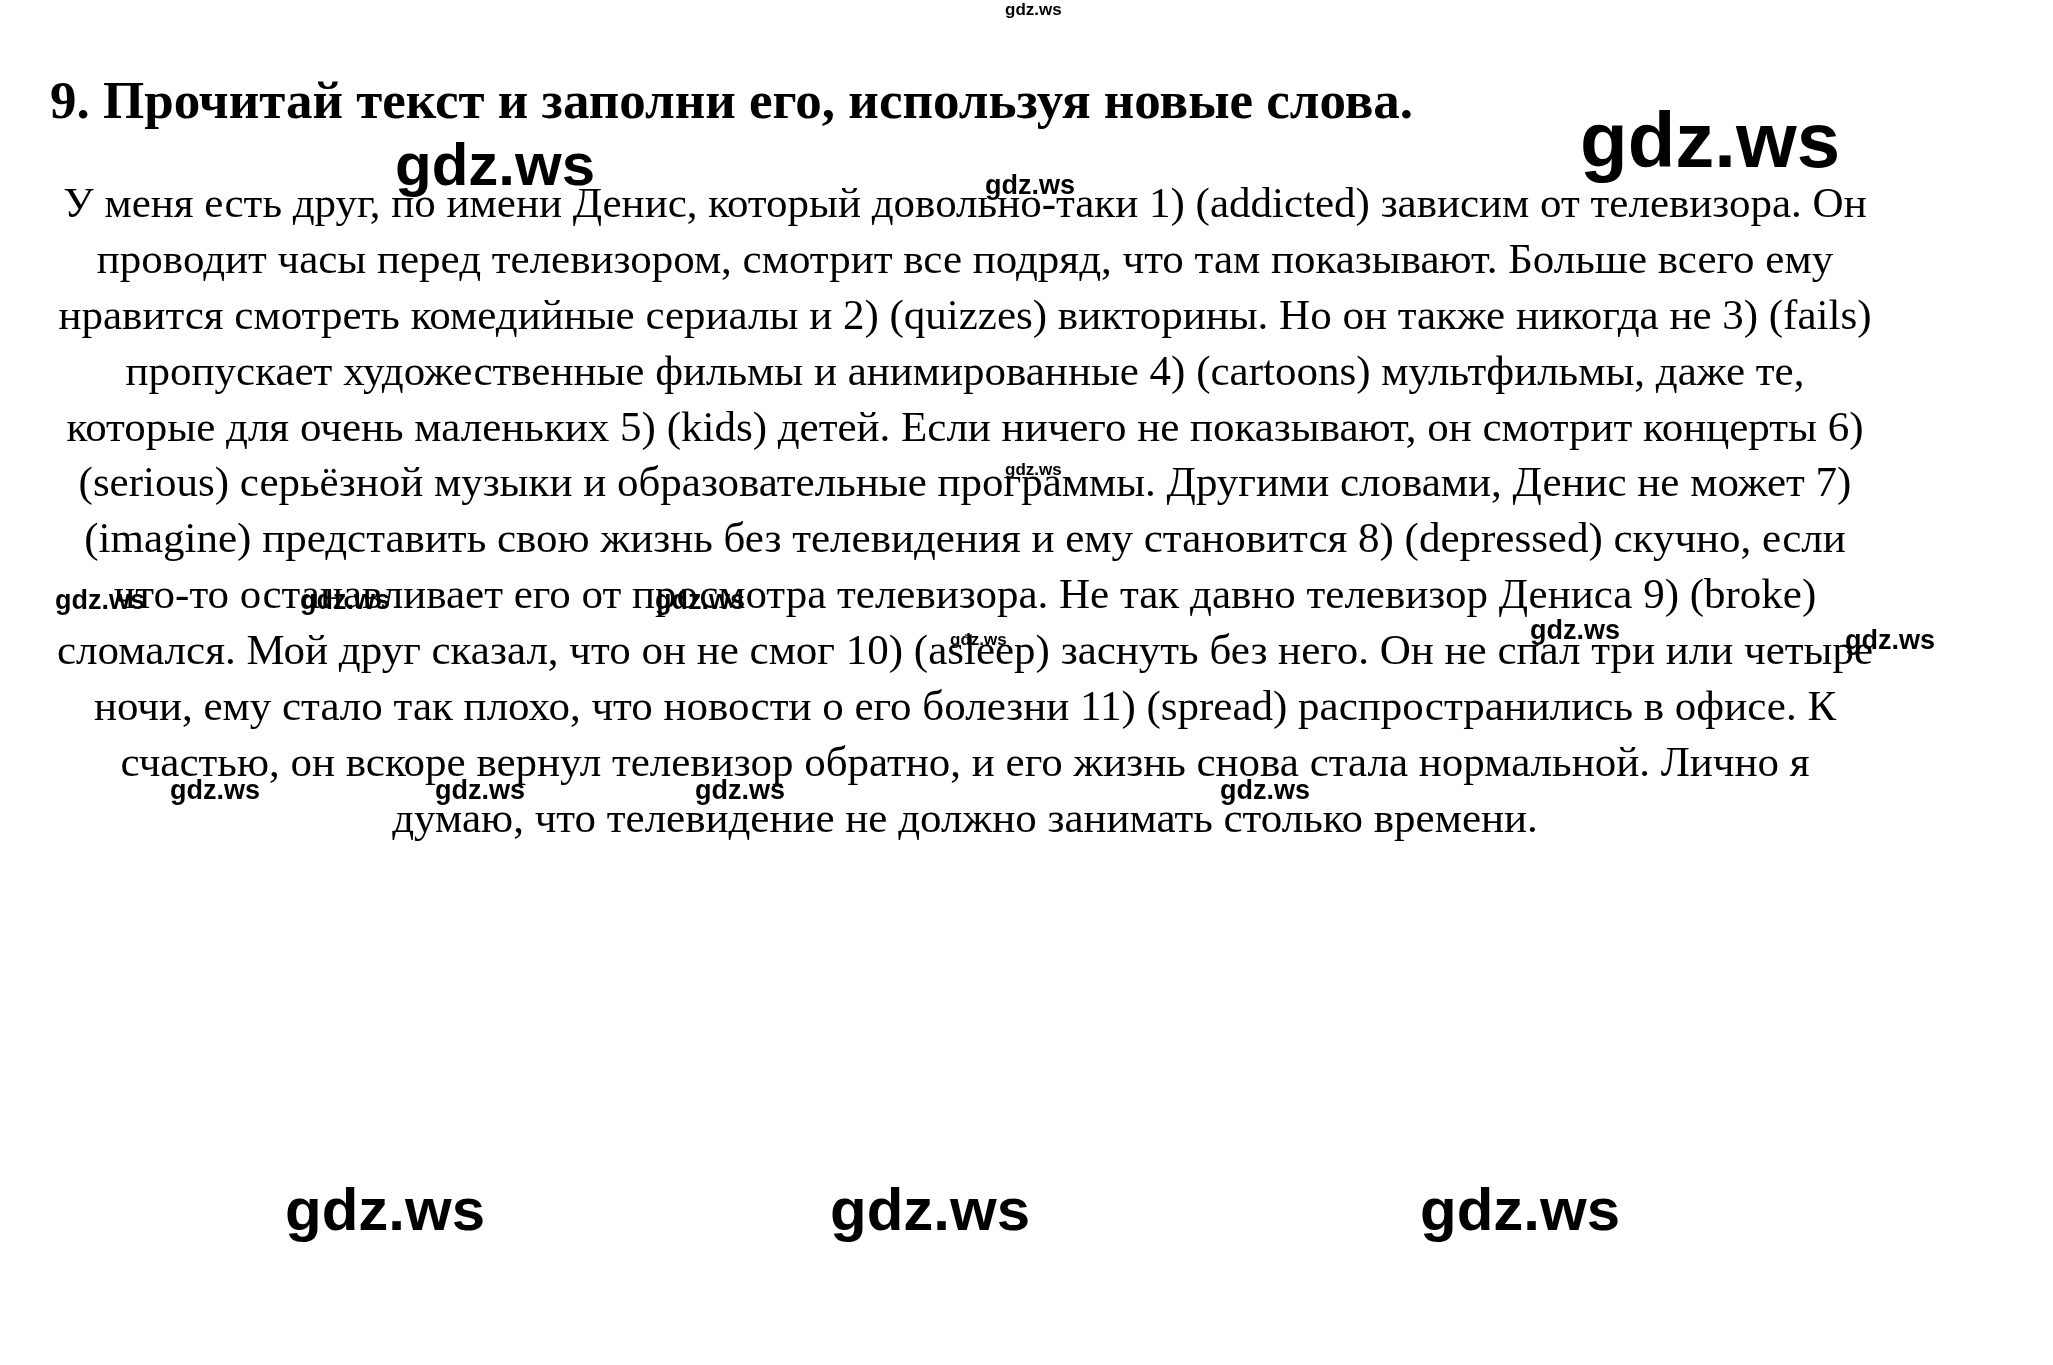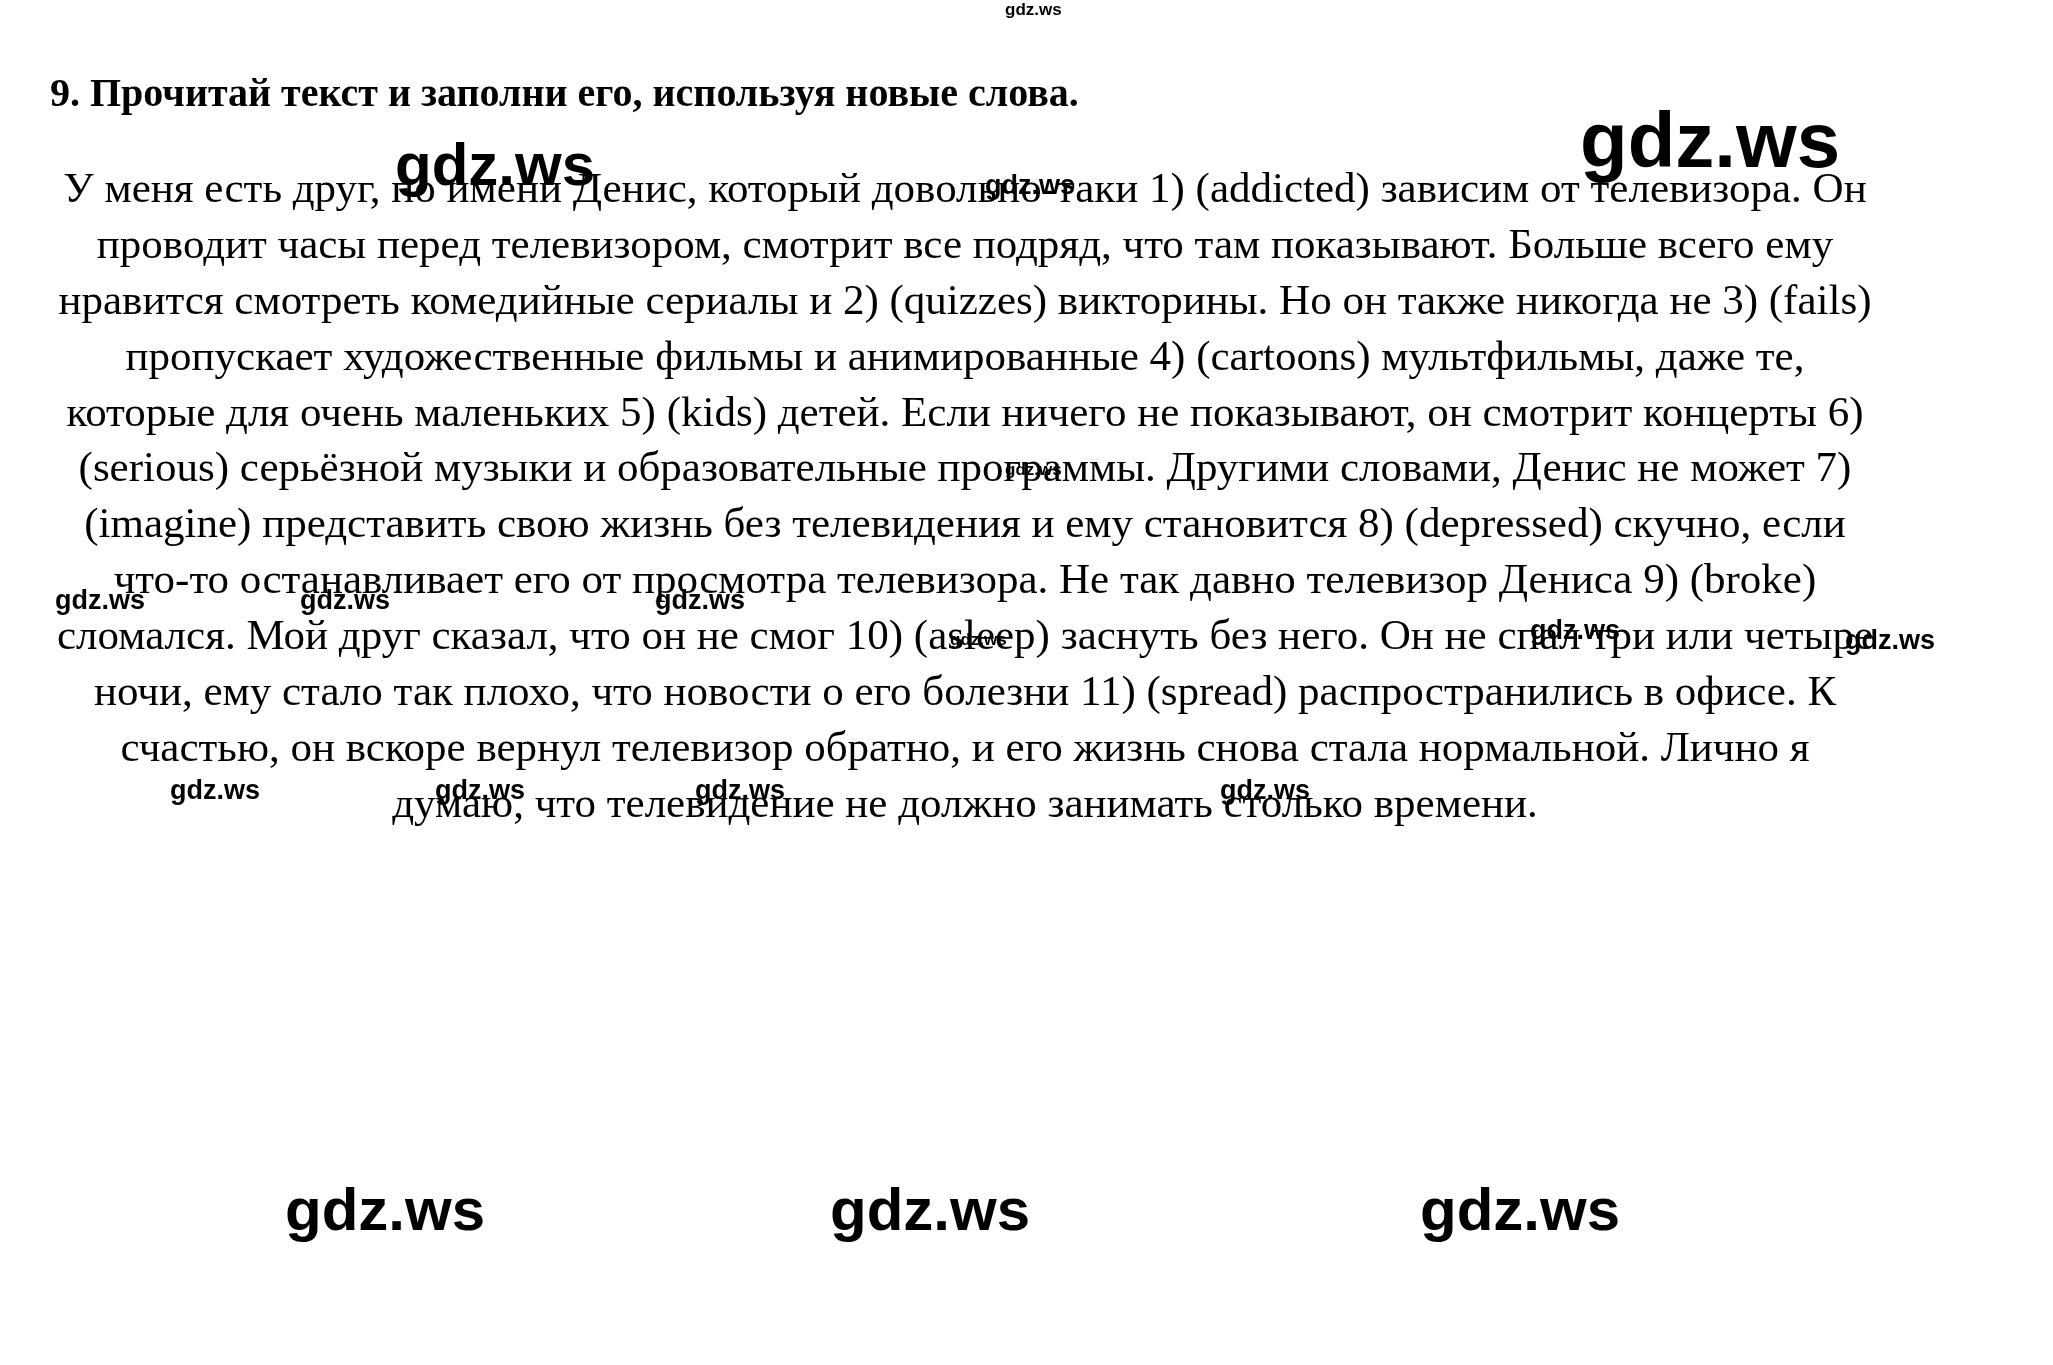--- a/index.html
+++ b/index.html
@@ -18,21 +18,21 @@
   }
   .content {
     position: absolute;
     left: 50px;
     top: 70px;
     width: 1870px;
   }
   .task-title {
     font-family: "Liberation Serif", serif;
     font-weight: bold;
-    font-size: 40px;
+    font-size: 53px;
     line-height: 1.15;
     margin: 0 0 44px 0;
     white-space: nowrap;
   }
   .body-text {
     font-family: "Liberation Serif", serif;
     font-size: 43px;
     line-height: 1.30;
     text-align: center;
     margin: 0;

